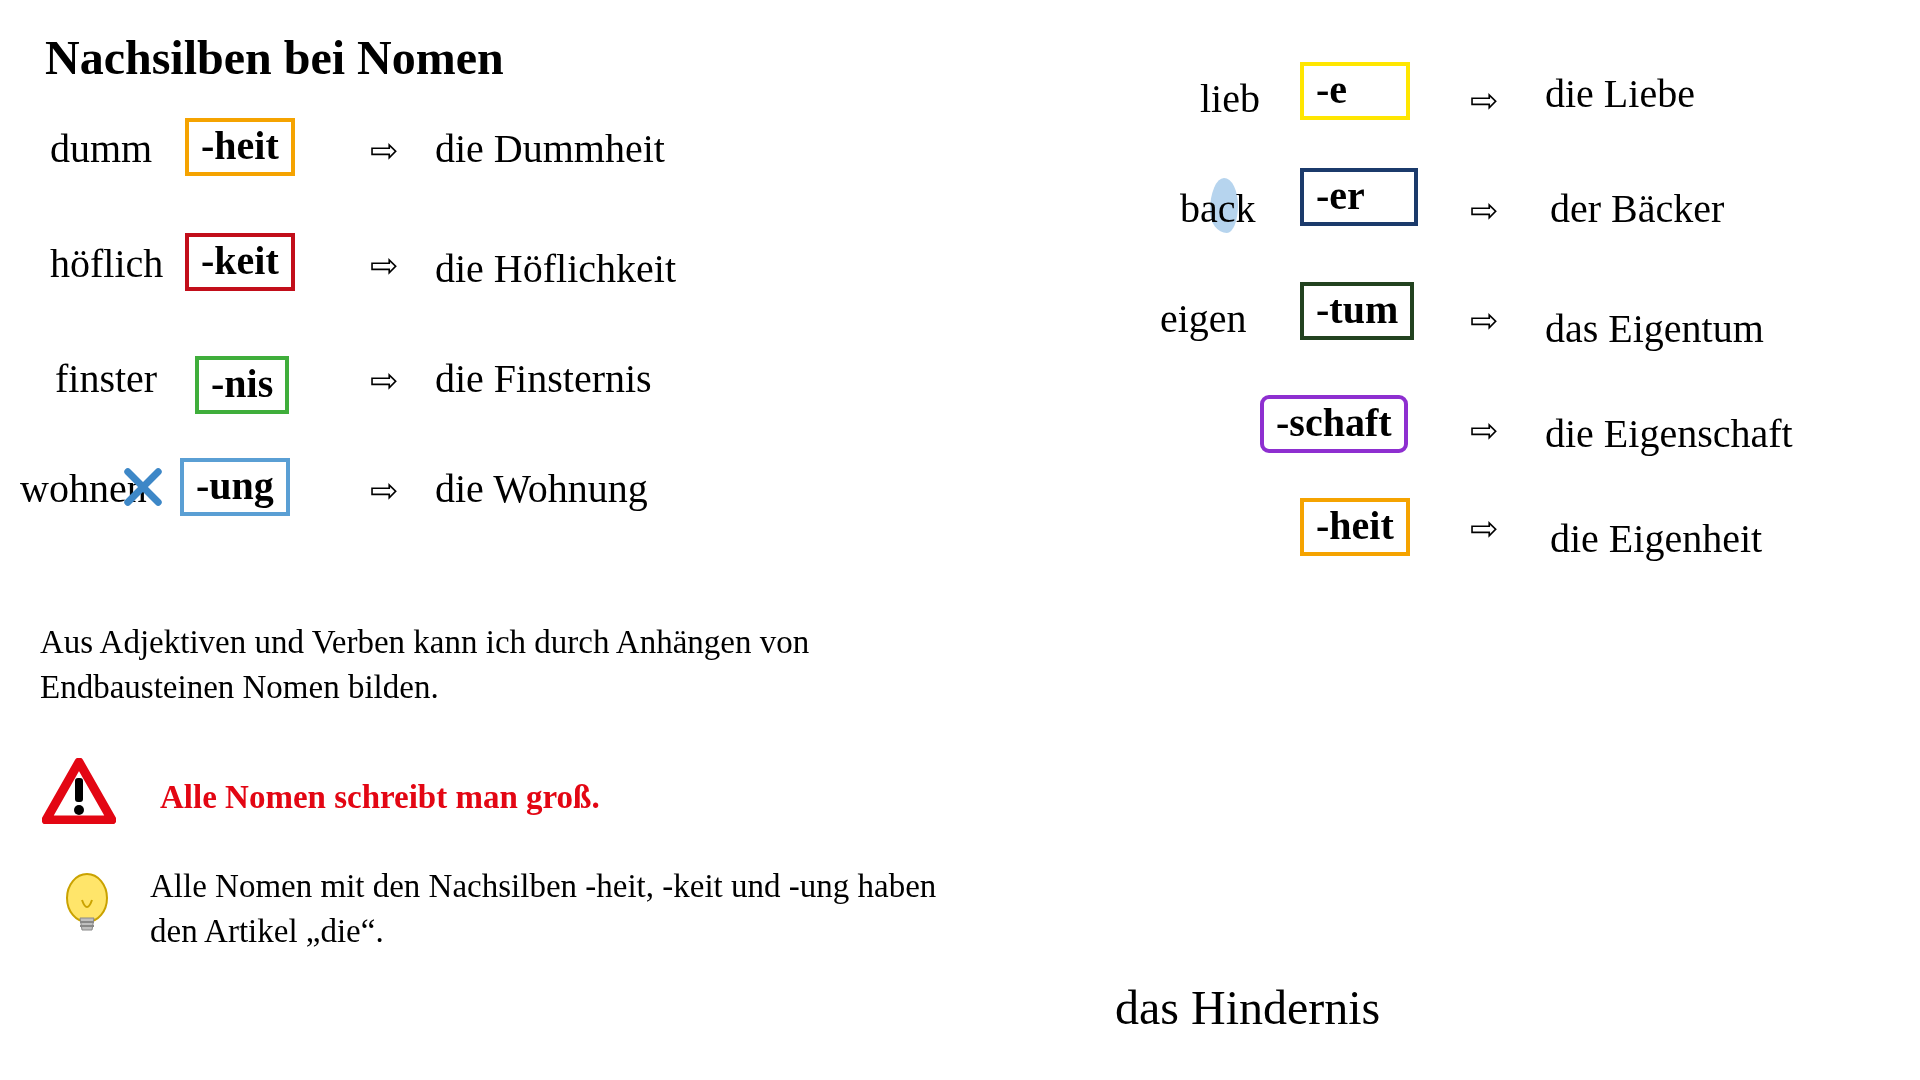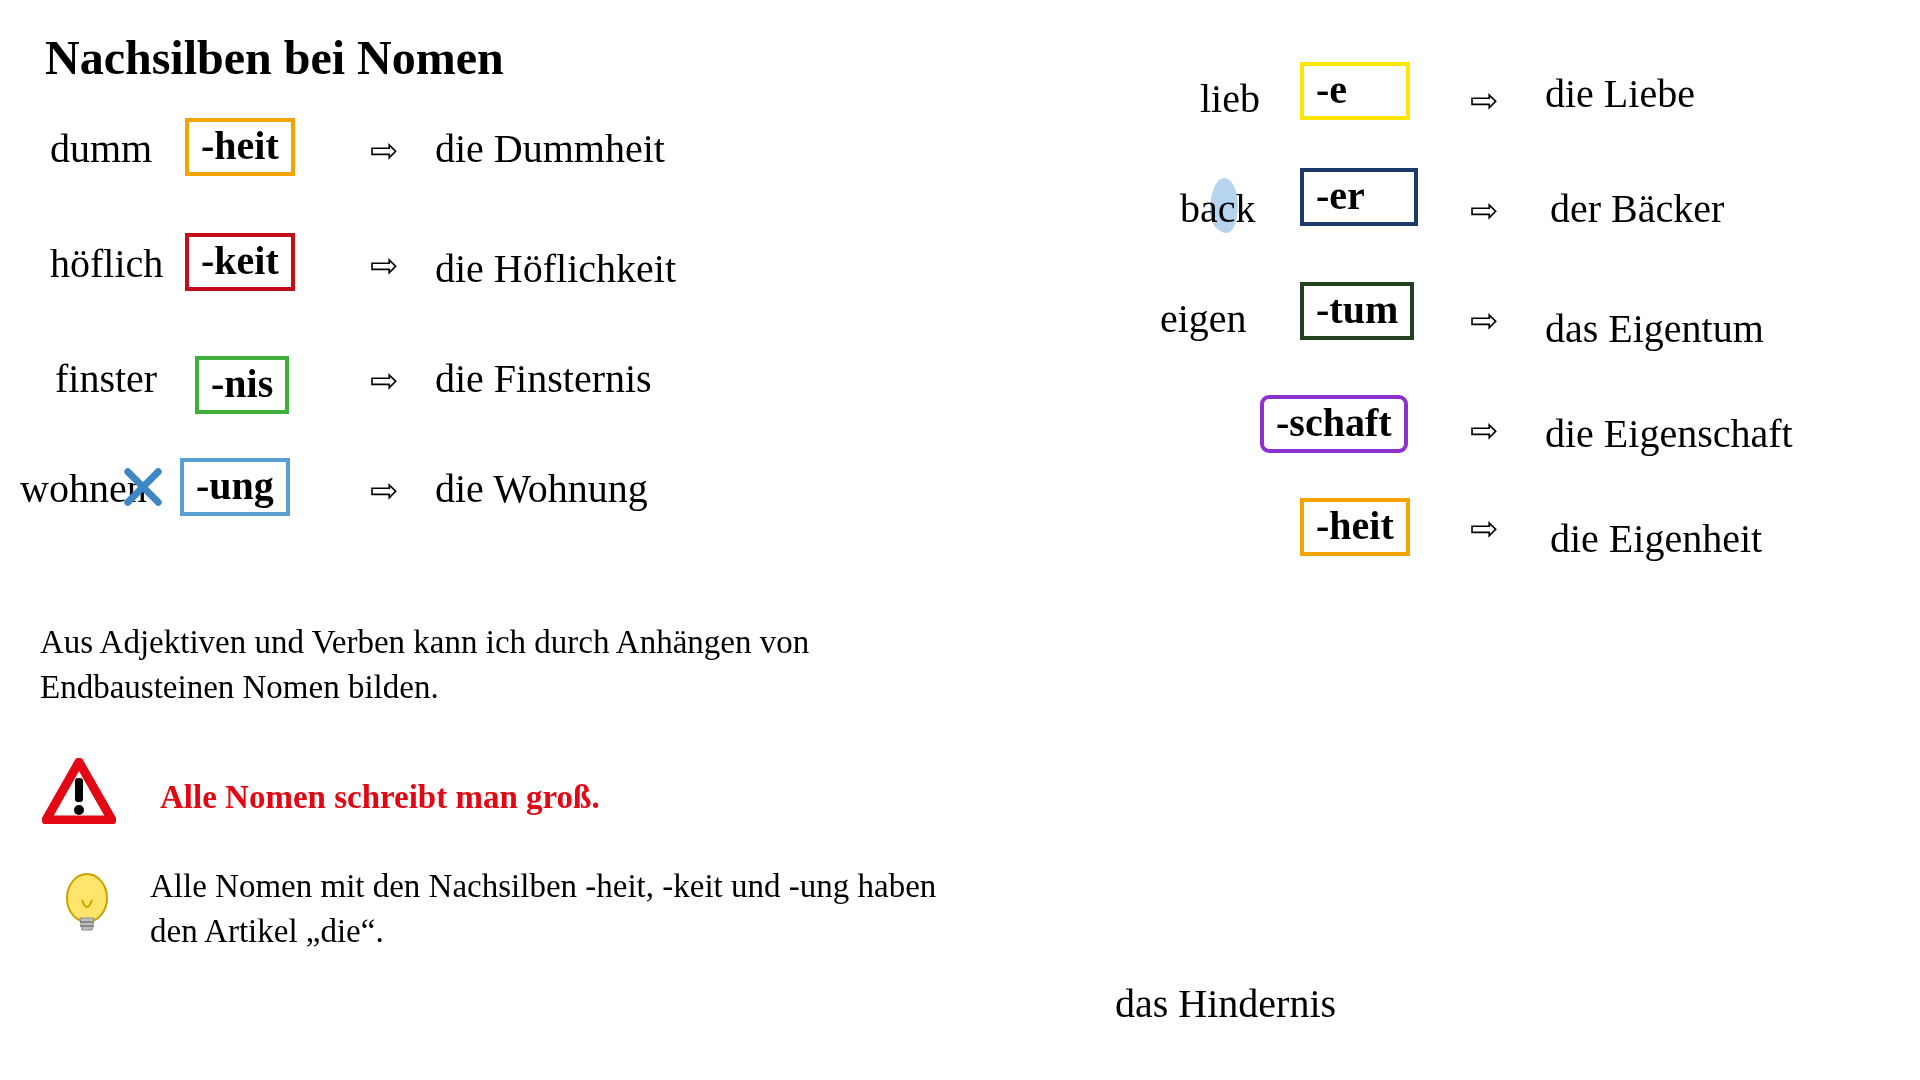--- a/index.html
+++ b/index.html
@@ -83,21 +83,21 @@
     height: 0;
   }
   .warn-icon svg { display:block; }
 
   
   .bulb-icon { position:absolute; }
   .bulb-icon svg { display:block; }
 
   .footnote {
     position: absolute;
-    font-size: 40px;
+    font-size: 48px;
   }
 </style>
 </head>
 <body>
 
 <div class="title" style="left:45px; top:30px;">Nachsilben bei Nomen</div>
 
 <div class="word" style="left:50px;  top:125px;">dumm</div>
 <div class="suffix-box" style="left:185px; top:118px; border-color:#f5a300;">-heit</div>
 <div class="arrow" style="left:370px; top:130px;">⇨</div>

